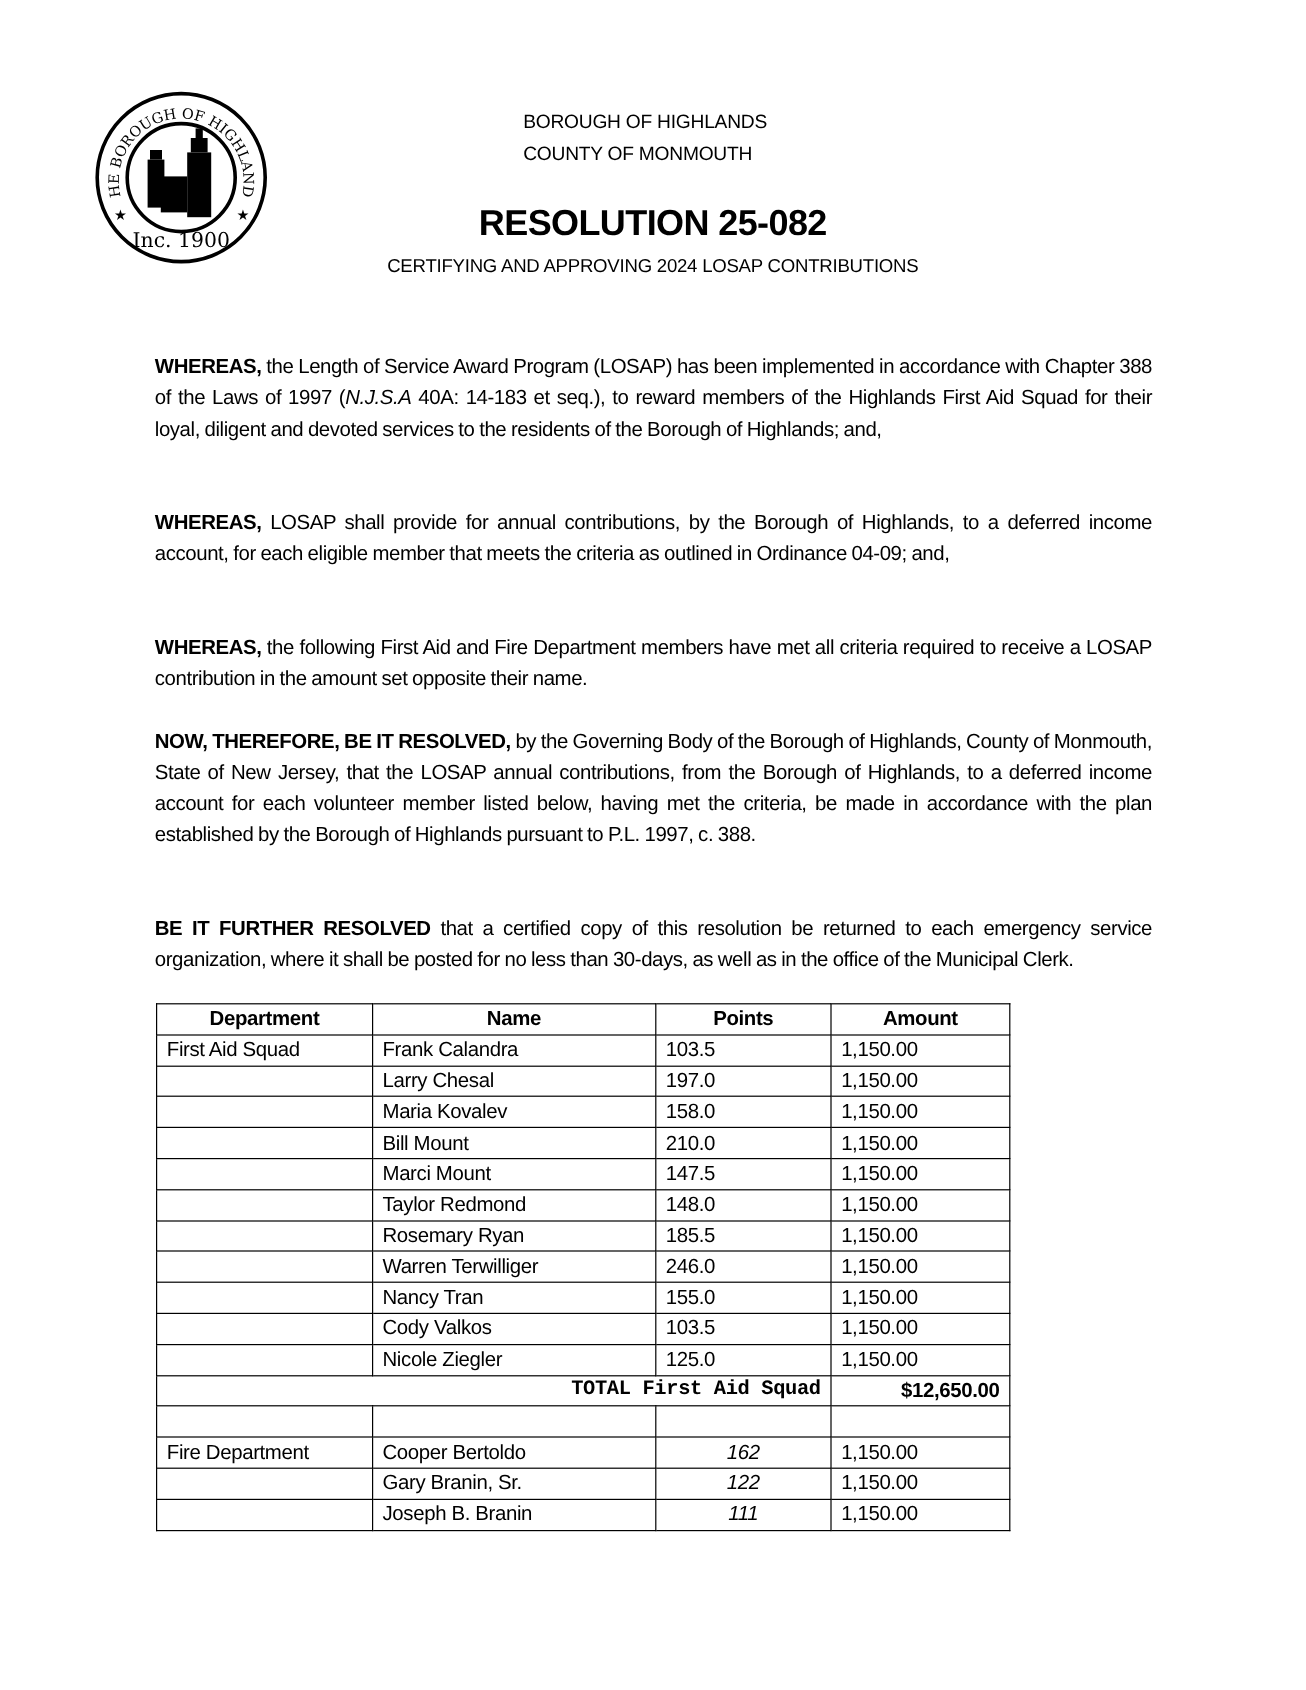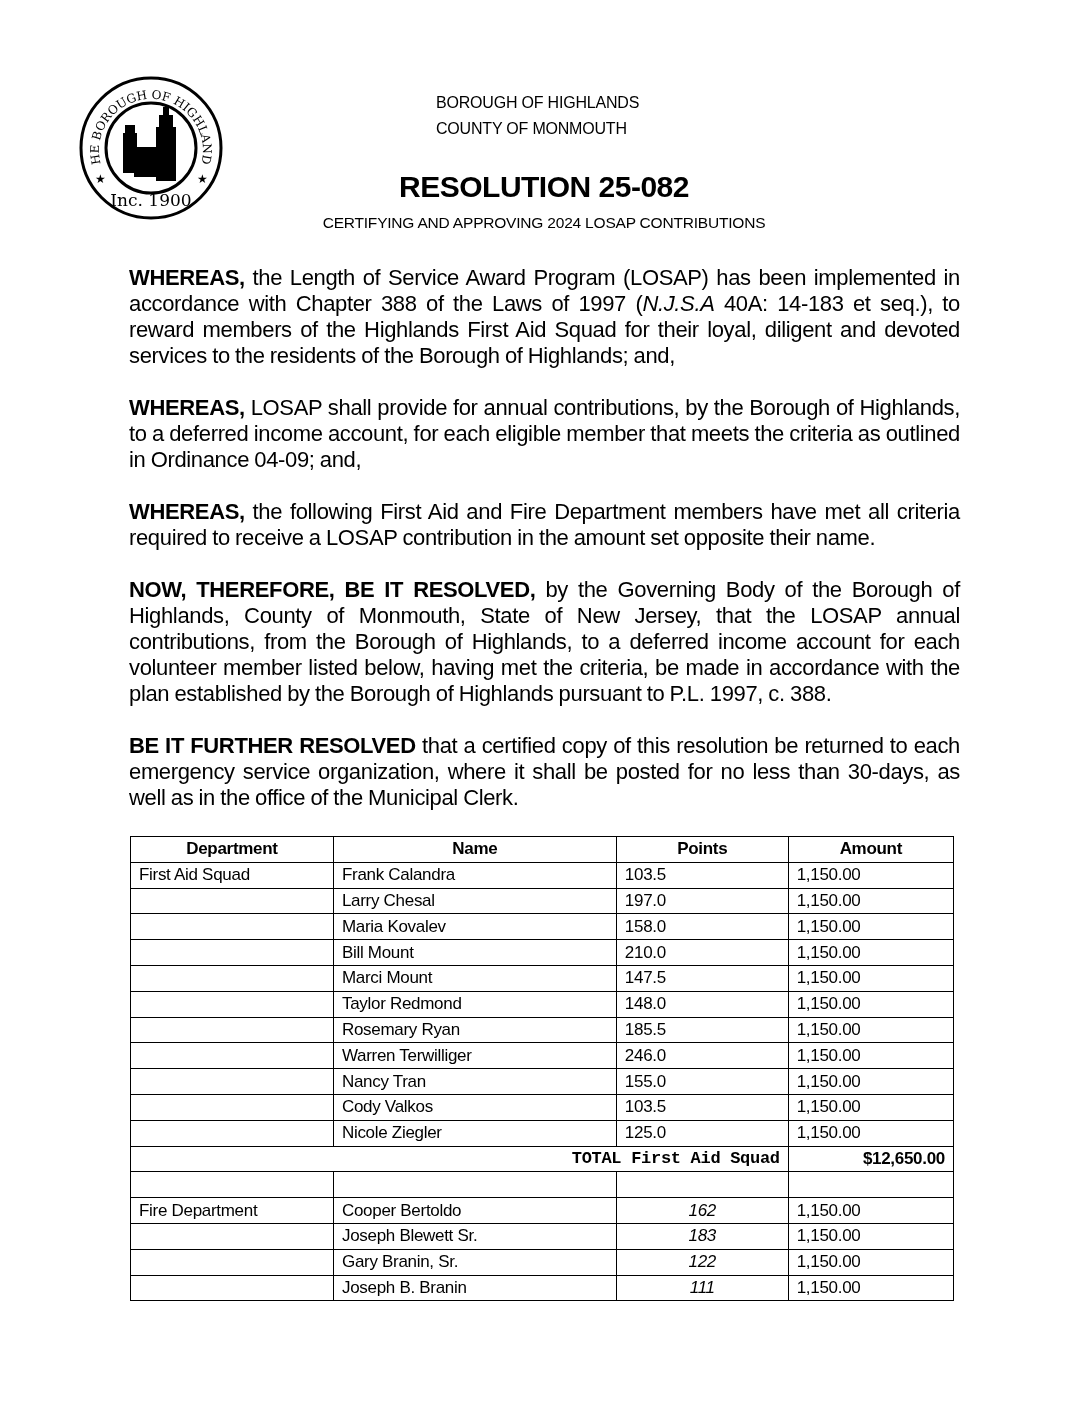--- a/index.html
+++ b/index.html
@@ -4,24 +4,24 @@
 <style>
   html, body { margin: 0; padding: 0; background: #ffffff; }
   body { width: 1088px; height: 1408px; position: relative; overflow: hidden;
          font-family: "Liberation Sans", sans-serif; color: #000; }
   .seal { position: absolute; left: 78px; top: 75px; width: 146px; height: 146px; }
   .hdr-line { position: absolute; left: 436px; font-size: 16px; letter-spacing: -0.2px; }
   .title { position: absolute; left: 0; width: 1088px; top: 170px; text-align: center;
            font-weight: bold; font-size: 30px; letter-spacing: -0.5px; }
   .subtitle { position: absolute; left: 0; width: 1088px; top: 214px; text-align: center;
               font-weight: normal; font-size: 15.5px; letter-spacing: -0.2px; }
-  .para { position: absolute; left: 129px; width: 831px; font-size: 22px;
-          line-height: 26px; text-align: justify; letter-spacing: -0.35px; word-spacing: -0.5px; }
+  .para { position: absolute; left: 129px; width: 831px; font-size: 17px;
+          line-height: 26px; text-align: justify; letter-spacing: -0.35px; word-spacing: -0.5px; margin-top: 28px; }
   .para b { font-weight: bold; }
-  table { position: absolute; left: 130px; top: 836px; width: 824px;
+  table { position: absolute; left: 130px; top: 836px; width: 712px;
           border-collapse: collapse; font-size: 17px; letter-spacing: -0.3px; }
   td, th { border: 1.3px solid #000; height: 25.8px; padding: 0 8px; box-sizing: border-box; }
   th { font-weight: bold; text-align: center; }
   .c1 { width: 204px; } .c2 { width: 285px; } .c3 { width: 173px; } .c4 { width: 166px; }
   .total-label { text-align: right; font-weight: bold; font-family: Liberation Mono, monospace; }
   .total-val { font-weight: bold; text-align: right; }
   .center { text-align: center; font-style: italic; }
 </style>
 </head>
 <body>
@@ -165,26 +165,20 @@
   </tbody>
   <tbody id="fire-body">
       <tr>
         <td>Fire Department</td>
         <td>Cooper Bertoldo</td>
         <td class="center">162</td>
         <td>1,150.00</td>
       </tr>
       <tr>
         <td></td>
-        <td>Joseph Blewett Sr.</td>
-        <td class="center">183</td>
-        <td>1,150.00</td>
-      </tr>
-      <tr>
-        <td></td>
         <td>Gary Branin, Sr.</td>
         <td class="center">122</td>
         <td>1,150.00</td>
       </tr>
       <tr>
         <td></td>
         <td>Joseph B. Branin</td>
         <td class="center">111</td>
         <td>1,150.00</td>
       </tr>

